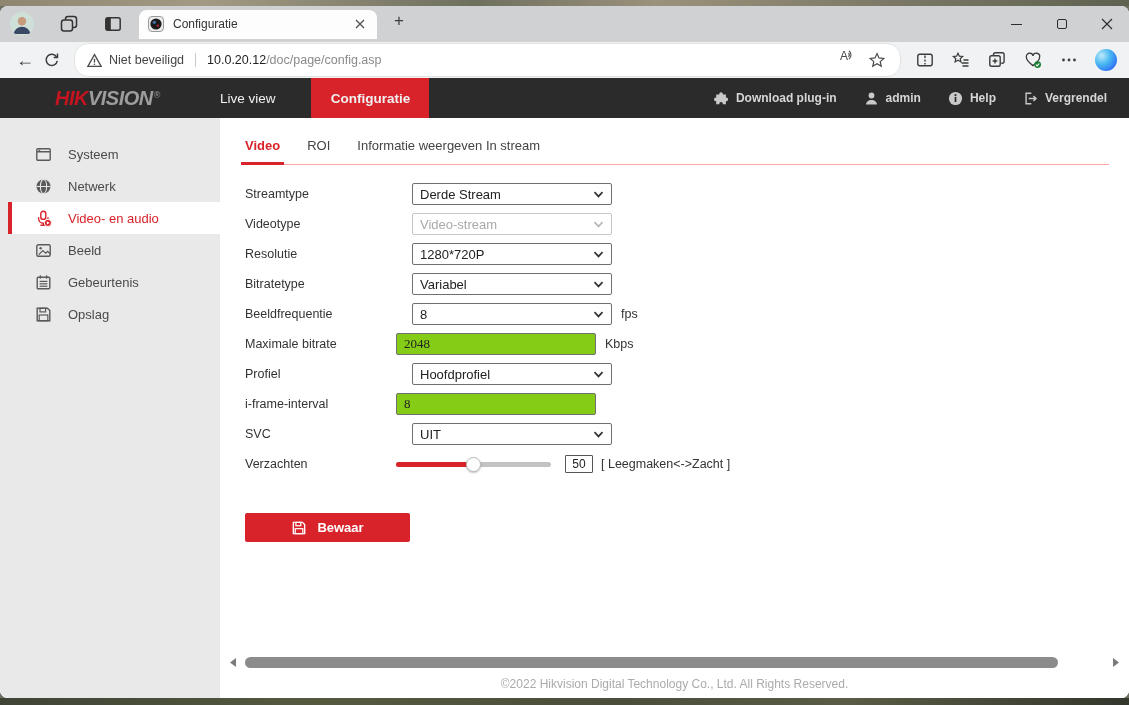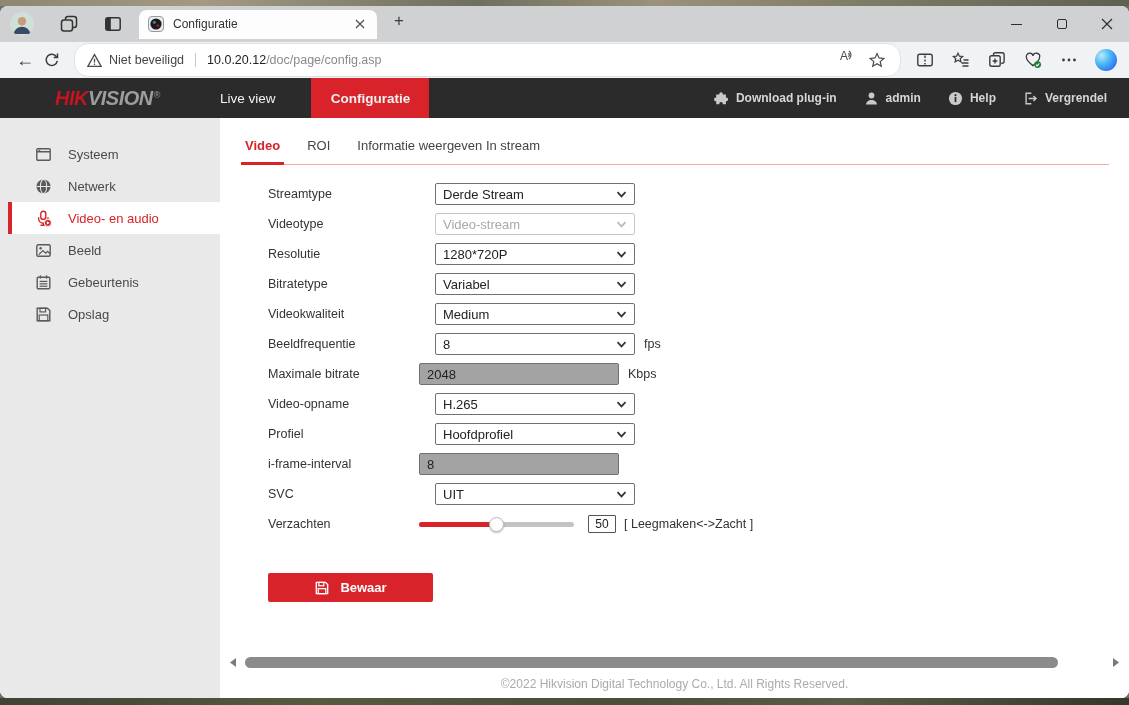--- a/index.html
+++ b/index.html
@@ -70,28 +70,28 @@
   .side-item.active{background:#fff;color:var(--red);font-weight:400;}
   .side-item.active .sicon{color:var(--red);}
   .side-item.active::before{content:"";position:absolute;left:0;top:0;bottom:0;width:4px;background:var(--red);}
 
   .main{flex:1;position:relative;background:#fff;min-width:0;}
   .tabs-row{margin:0 20px 0 25px;padding-top:20px;border-bottom:1px solid #fca5a5;display:flex;}
   .ptab{font-size:13px;color:#444;margin-right:27px;padding-bottom:11px;position:relative;}
   .ptab.active{color:var(--red);font-weight:700;}
   .ptab.active::after{content:"";position:absolute;left:-4px;right:-4px;bottom:-1px;height:3px;background:var(--red);}
 
-  .form{padding:14px 0 0 48px;}
+  .form{padding:14px 0 0 25px;}
   .row{height:30px;display:flex;align-items:center;}
   .flabel{width:151px;font-size:12.5px;color:#333;flex:none;}
   .select{width:200px;height:22px;border:1px solid #707070;border-radius:2px;background:#fff;display:flex;align-items:center;justify-content:space-between;padding:0 7px;font-size:13px;color:#222;flex:none;margin-left:16px;}
   .select .chev{color:#333;flex:none;}
   .select.disabled{border-color:#c6c6c6;color:#a9a9a9;}
   .select.disabled .chev{color:#b8b8b8;}
-  .txt{width:200px;height:22px;border:1px solid #707070;border-radius:2px;padding:0 7px;font-size:13px;color:#222;font-family:Liberation Sans, sans-serif;flex:none;background:#a3a3a3;}
+  .txt{width:200px;height:22px;border:1px solid #707070;border-radius:2px;padding:0 7px;font-size:13px;color:#222;font-family:Liberation Serif, serif;flex:none;background:#84cc16;}
   .suffix{margin-left:9px;font-size:12.5px;color:#333;}
 
   .slider{width:155px;height:22px;position:relative;margin-right:14px;flex:none;}
   .slider .track{position:absolute;top:8.5px;left:0;right:0;height:5px;background:#c3c3c3;border-radius:3px;}
   .slider .fill{position:absolute;top:8.5px;left:0;width:50%;height:5px;background:var(--red);border-radius:3px;}
   .slider .handle{position:absolute;top:3.5px;left:calc(50% - 7.5px);width:15px;height:15px;border-radius:50%;background:#fdfdfd;border:1px solid #bdbdbd;box-shadow:0 1px 2px rgba(0,0,0,.25);}
   .val-box{width:28px;height:18px;border:1.5px solid #555;border-radius:1px;font-size:12px;text-align:center;padding:0;margin-right:8px;font-family:"Liberation Sans","DejaVu Sans",sans-serif;color:#222;flex:none;background:#fff;}
   .hint{font-size:12.5px;color:#333;}
 
   .save-btn{margin:34px 0 0 0;width:165px;height:29px;background:var(--red);color:#fff;border:none;border-radius:2px;font-size:13px;font-weight:700;display:flex;align-items:center;justify-content:center;gap:10px;font-family:"Liberation Sans","DejaVu Sans",sans-serif;cursor:pointer;}
@@ -388,56 +388,38 @@
         <div class="row">
           <span class="flabel">Bitratetype</span>
           <div class="select">
             <span>Variabel</span>
             <svg class="chev" viewBox="0 0 11 7" width="11" height="7">
                 <path d="M1.5 1.2 L5.5 5.4 L9.5 1.2" fill="none" stroke="currentColor" stroke-width="1.7"></path>
               </svg>
           </div>
         </div>
 
-        <div class="row">
-          <span class="flabel">Videokwaliteit</span>
-          <div class="select">
-            <span>Medium</span>
-            <svg class="chev" viewBox="0 0 11 7" width="11" height="7">
-                <path d="M1.5 1.2 L5.5 5.4 L9.5 1.2" fill="none" stroke="currentColor" stroke-width="1.7"></path>
-              </svg>
-          </div>
-        </div>
 
         <div class="row">
           <span class="flabel">Beeldfrequentie</span>
           <div class="select">
             <span>8</span>
             <svg class="chev" viewBox="0 0 11 7" width="11" height="7">
                 <path d="M1.5 1.2 L5.5 5.4 L9.5 1.2" fill="none" stroke="currentColor" stroke-width="1.7"></path>
               </svg>
           </div>
           <span class="suffix">fps</span>
         </div>
 
         <div class="row">
           <span class="flabel">Maximale bitrate</span>
           <input class="txt" value="2048" style="">
           <span class="suffix">Kbps</span>
         </div>
 
-        <div class="row">
-          <span class="flabel">Video-opname</span>
-          <div class="select">
-            <span>H.265</span>
-            <svg class="chev" viewBox="0 0 11 7" width="11" height="7">
-                <path d="M1.5 1.2 L5.5 5.4 L9.5 1.2" fill="none" stroke="currentColor" stroke-width="1.7"></path>
-              </svg>
-          </div>
-        </div>
 
         <div class="row">
           <span class="flabel">Profiel</span>
           <div class="select">
             <span>Hoofdprofiel</span>
             <svg class="chev" viewBox="0 0 11 7" width="11" height="7">
                 <path d="M1.5 1.2 L5.5 5.4 L9.5 1.2" fill="none" stroke="currentColor" stroke-width="1.7"></path>
               </svg>
           </div>
         </div>

